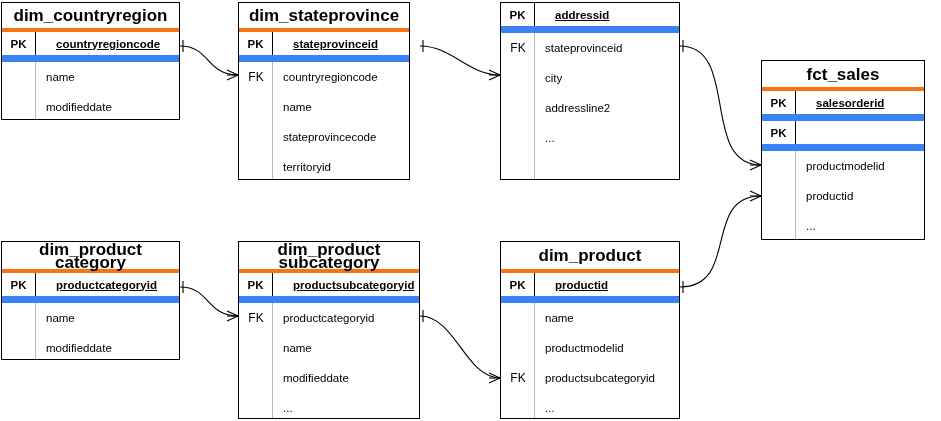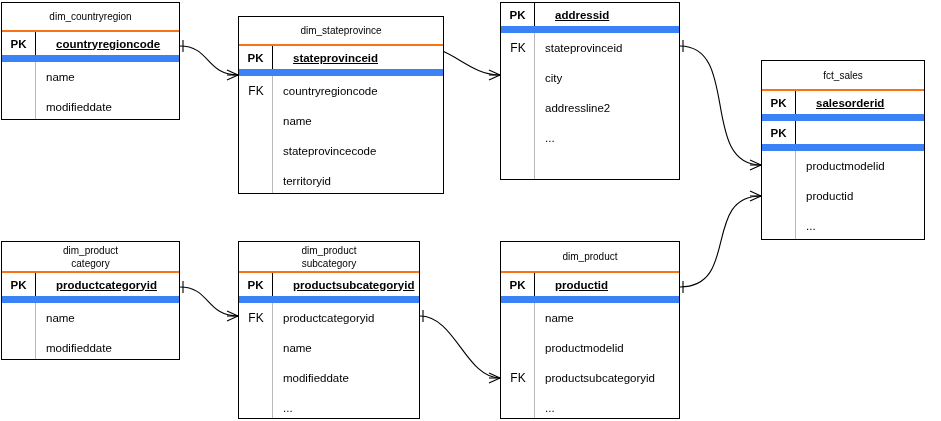--- a/index.html
+++ b/index.html
@@ -19,27 +19,27 @@
     position: absolute;
     box-sizing: border-box;
     border: 1px solid #000000;
     background: #ffffff;
     display: flex;
     flex-direction: column;
     z-index: 2;
   }
   .ent-header {
     box-sizing: border-box;
-    border-bottom: 2px solid #f97316;
+    border-bottom: 4px solid #f97316;
     display: flex;
     align-items: center;
     justify-content: center;
     text-align: center;
-    font-weight: normal;
-    font-size: 10px;
+    font-weight: bold;
+    font-size: 17px;
     color: #000000;
     line-height: 13px;
     white-space: pre-line;
   }
   .key-row {
     box-sizing: border-box;
     border-bottom: 7px solid #3b82f6;
     display: flex;
     align-items: center;
     flex: none;
@@ -177,21 +177,21 @@
           </div>
         </div>
         <div class="ent-body">
           <div class="kcol"></div>
           <div class="fcol">
             <div class="attr">name</div>
             <div class="attr">modifieddate</div>
           </div>
         </div>
       </div>
-      <div class="entity" style="left: 238px; top: 16px; width: 206px; height: 178px;">
+      <div class="entity" style="left: 238px; top: 2px; width: 172px; height: 178px;">
         <div class="ent-header" style="height: 29px; flex: 0 0 29px;">dim_stateprovince</div>
         <div class="key-row" style="height: 30px;">
           <div class="kcol">PK</div>
           <div class="fcol">
             <span class="kname">stateprovinceid</span>
           </div>
         </div>
         <div class="ent-body">
           <div class="kcol">
             <div class="fk-mark" style="top: 8px;">FK</div>

